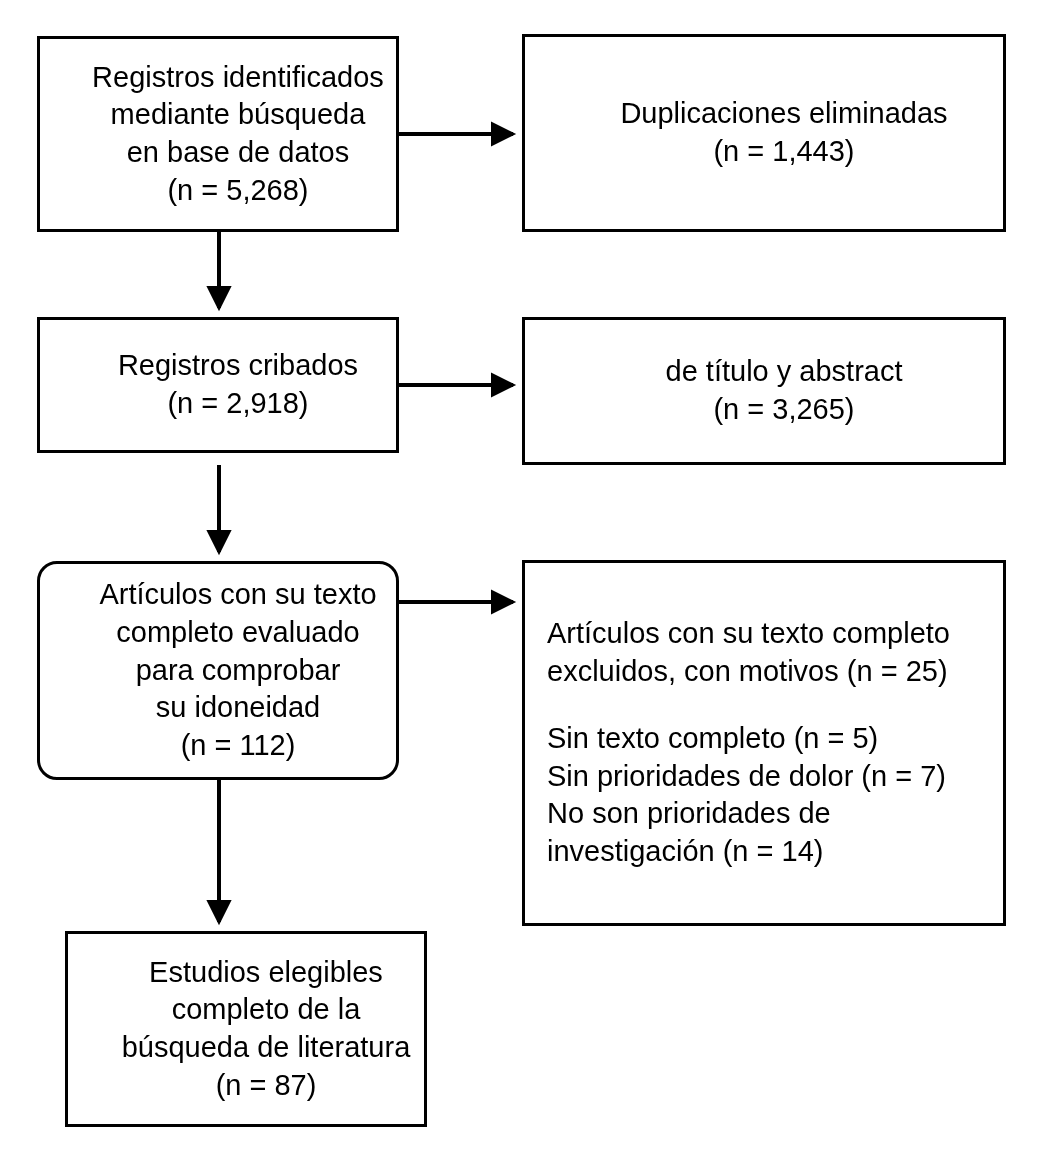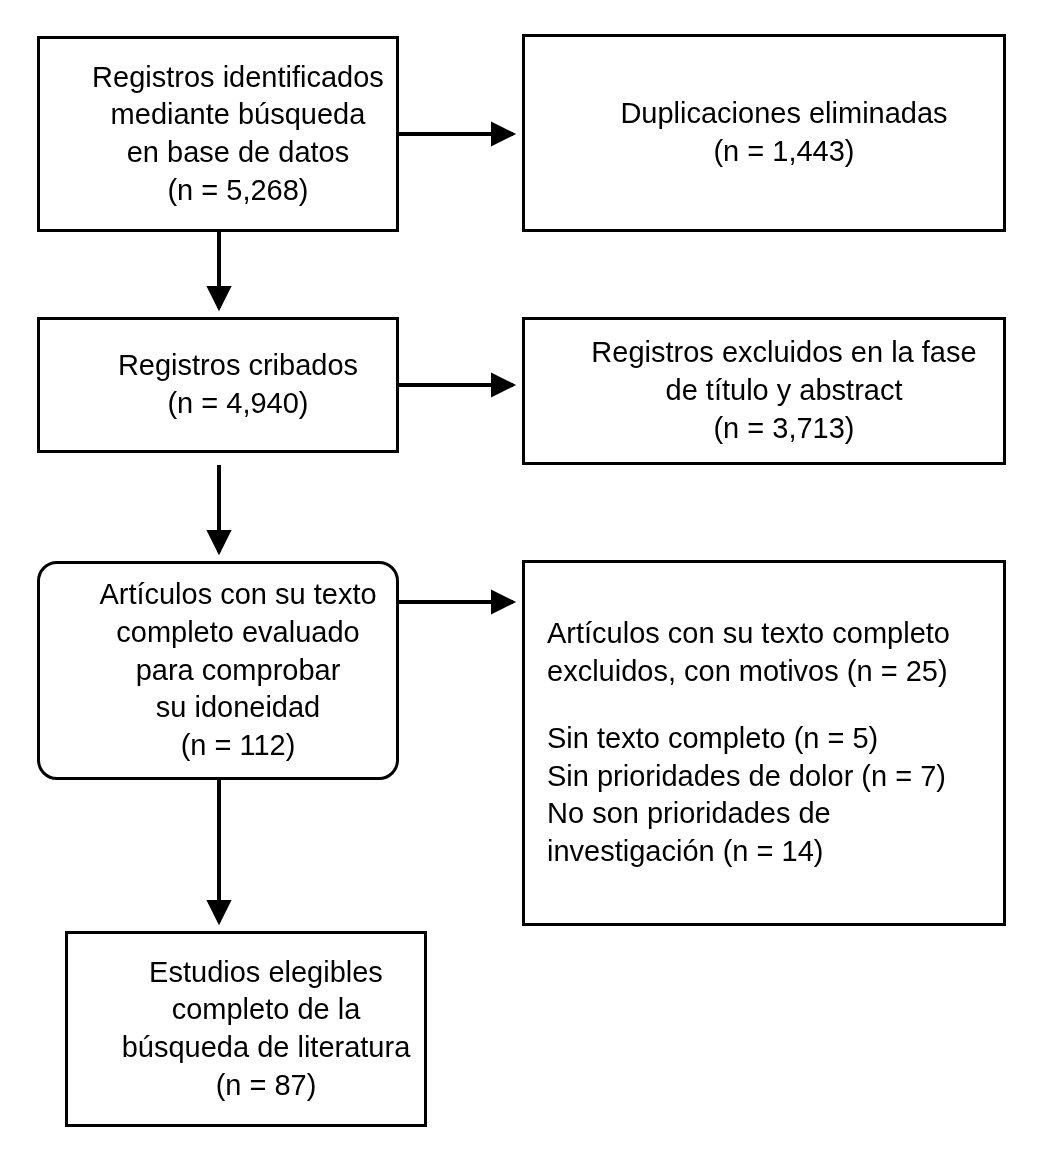--- a/index.html
+++ b/index.html
@@ -99,27 +99,26 @@
     <span class="line">(n = 5,268)</span>
   </div>
 
   <div class="node center" id="box-duplicates">
     <span class="line">Duplicaciones eliminadas</span>
     <span class="line">(n = 1,443)</span>
   </div>
 
   <div class="node center" id="box-screened">
     <span class="line">Registros cribados</span>
-    <span class="line">(n = 4,940)</span>
+    <span class="line">(n = 2,918)</span>
   </div>
 
   <div class="node center" id="box-excluded-title">
-    <span class="line">Registros excluidos en la fase</span>
     <span class="line">de título y abstract</span>
-    <span class="line">(n = 3,713)</span>
+    <span class="line">(n = 3,265)</span>
   </div>
 
   <div class="node center" id="box-fulltext">
     <span class="line">Artículos con su texto</span>
     <span class="line">completo evaluado</span>
     <span class="line">para comprobar</span>
     <span class="line">su idoneidad</span>
     <span class="line">(n = 112)</span>
   </div>
 

